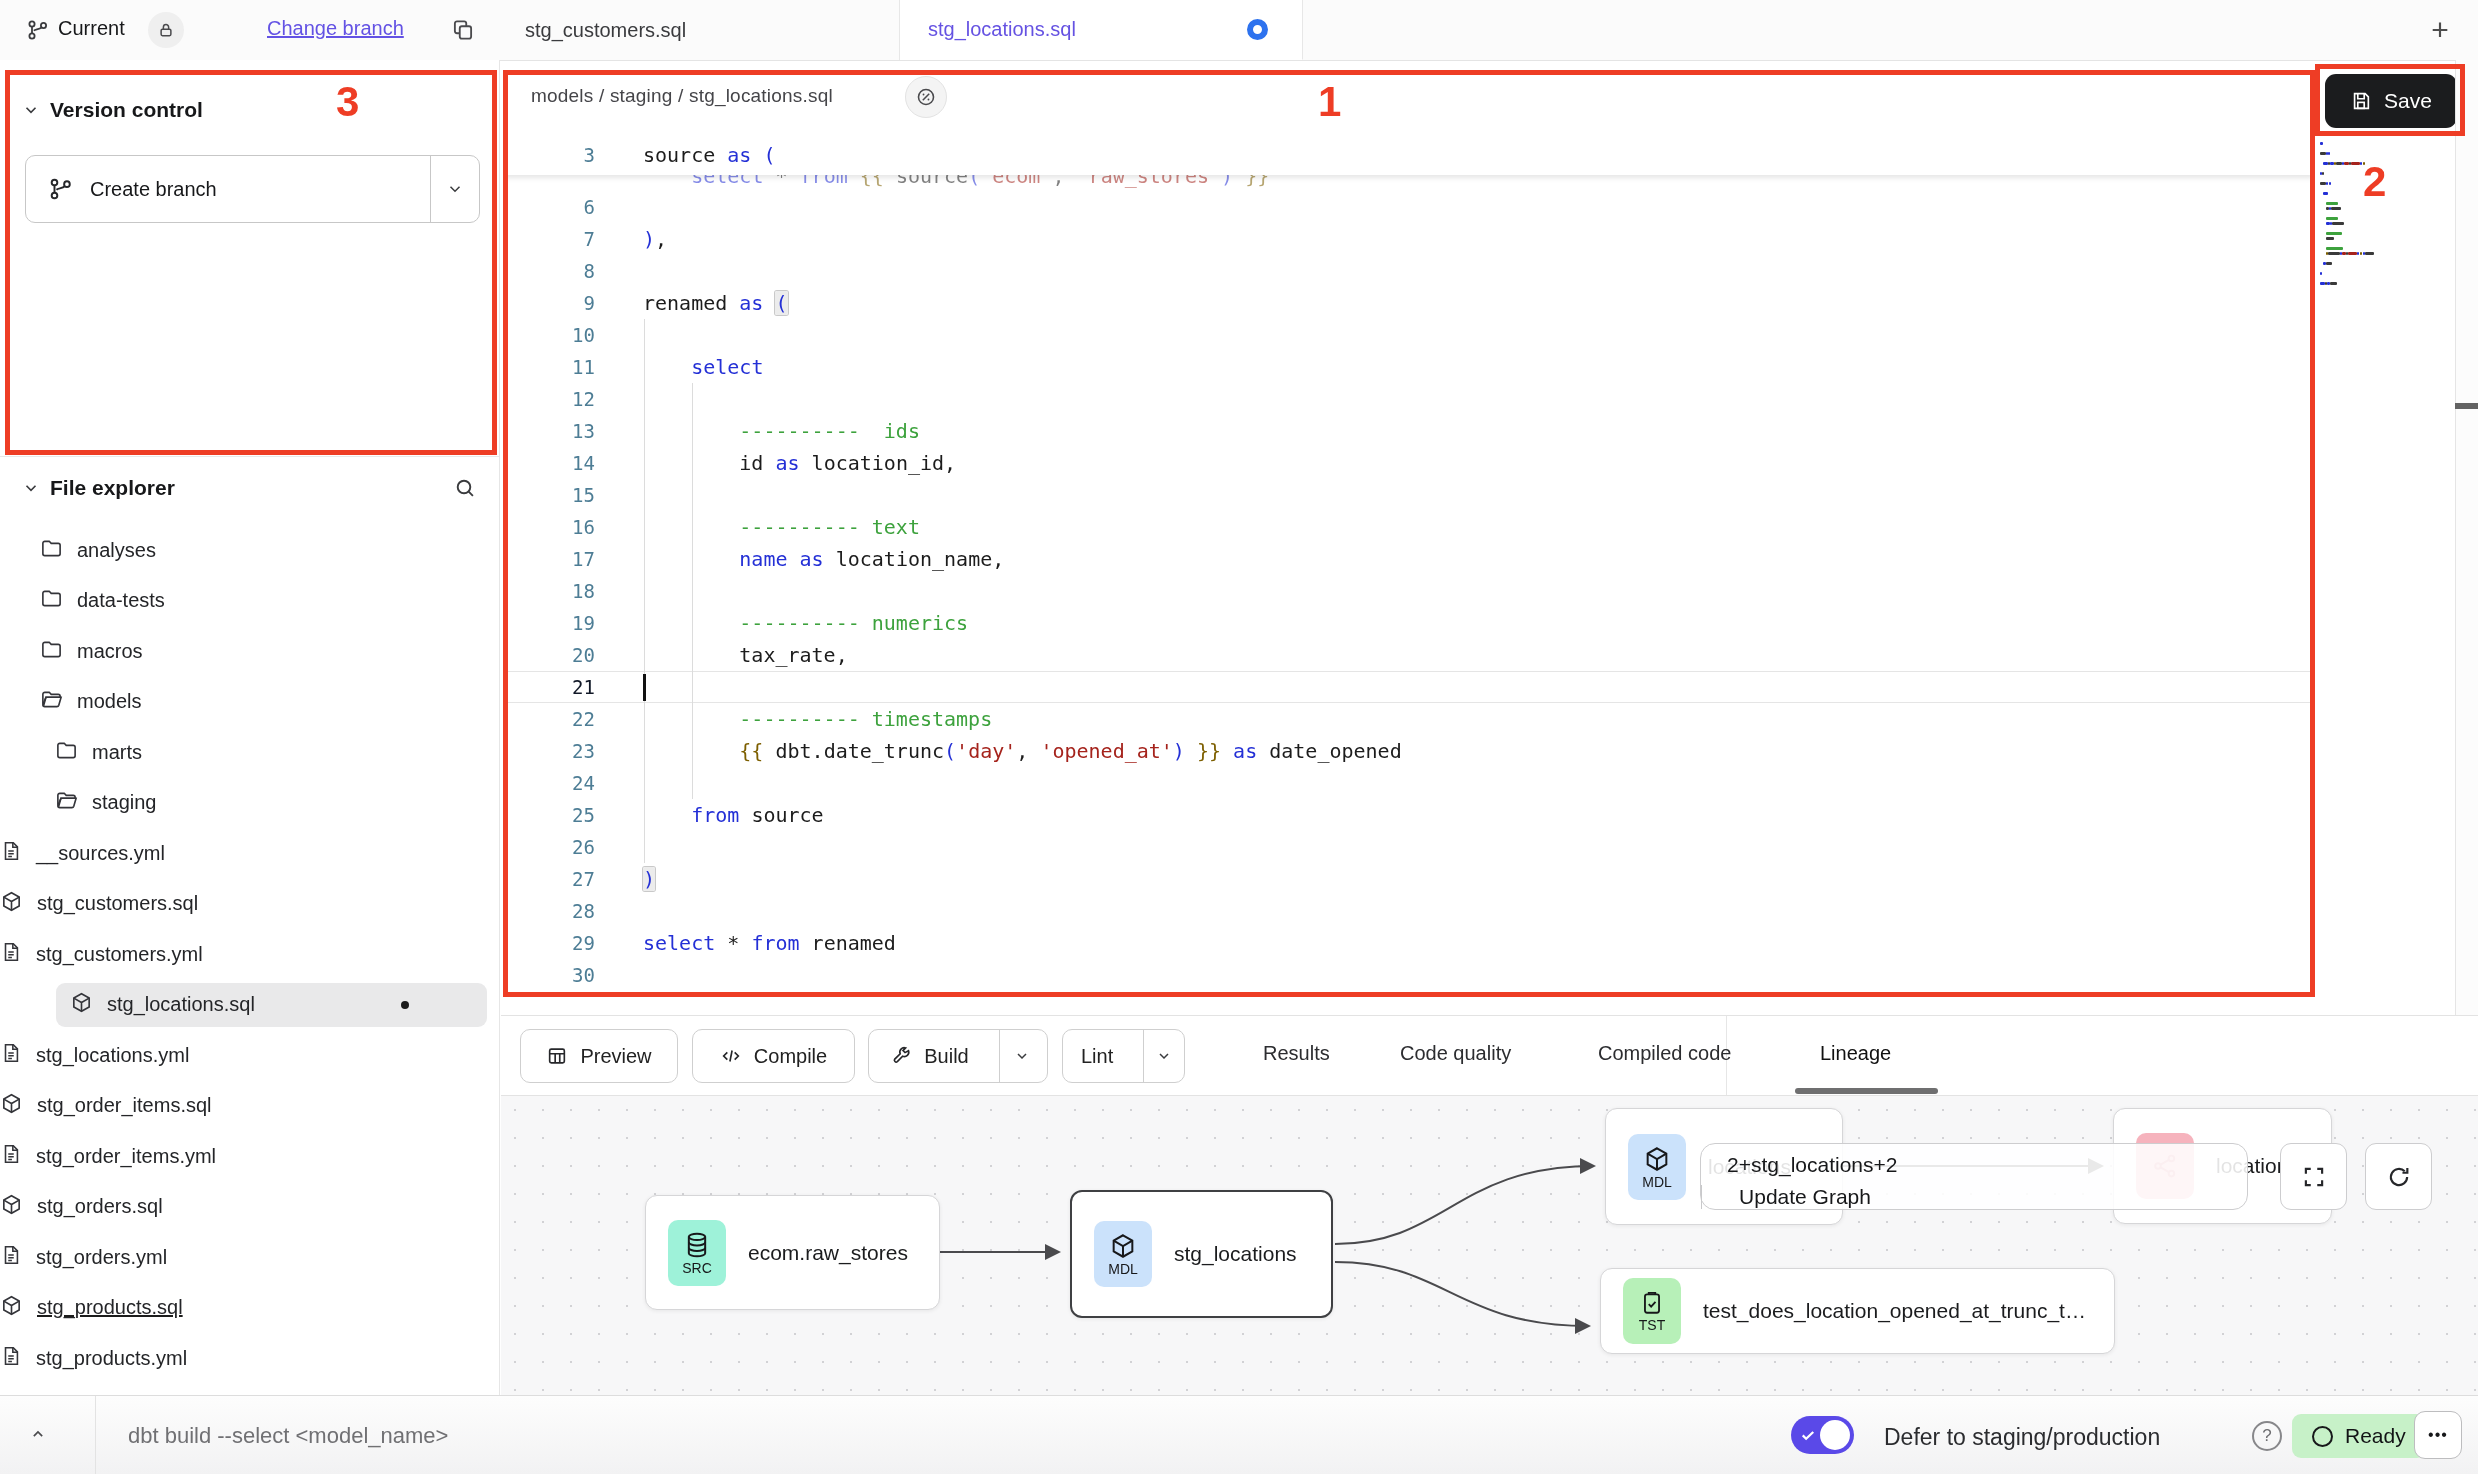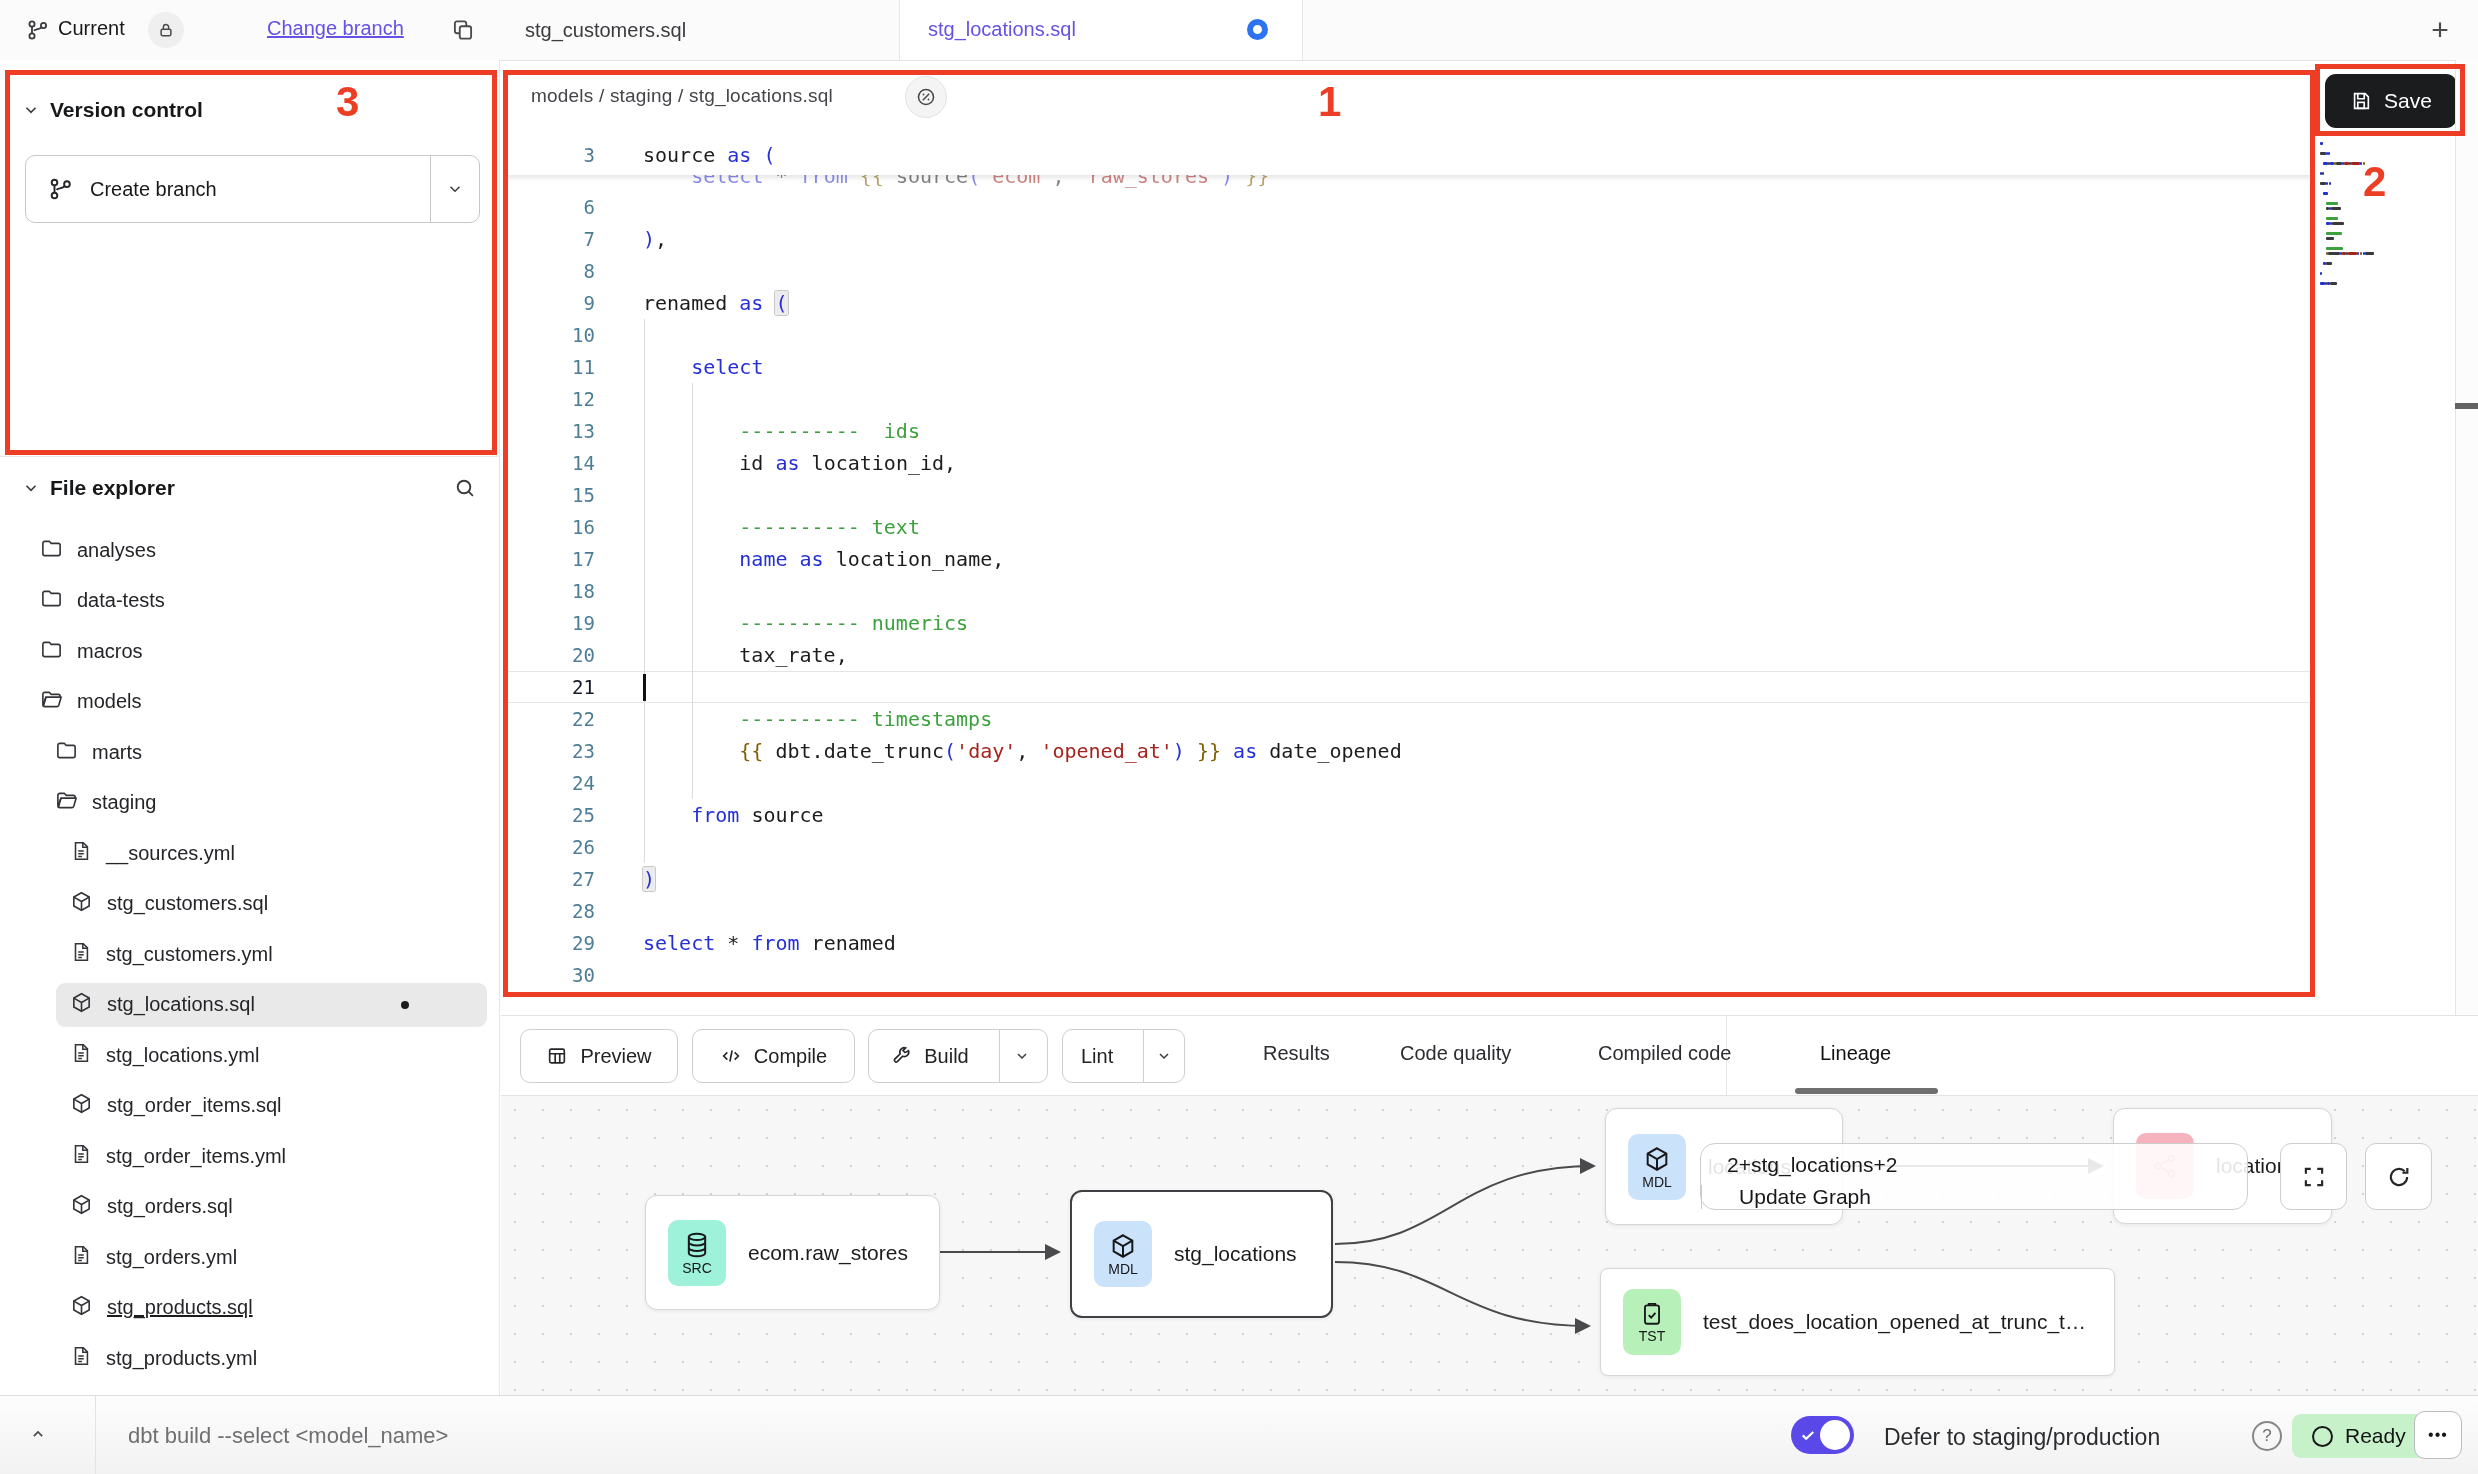--- a/index.html
+++ b/index.html
@@ -31,21 +31,21 @@
   .cb-main{flex:1;display:flex;align-items:center;padding-left:22px;gap:16px;font-size:20px;color:#17181a;}
   .cb-split{width:48px;border-left:1px solid #c7c7c7;display:flex;align-items:center;justify-content:center;}
   .vc-divider{position:absolute;left:0;top:396px;width:100%;height:1px;background:#e8e8e8;}
   .fe-header{top:408px;}
   .fe-search{position:absolute;right:22px;top:0;height:40px;display:flex;align-items:center;cursor:pointer;}
   .fe-list{position:absolute;left:0;top:468px;width:100%;height:860px;}
   .fe-row{position:absolute;left:0;width:486px;height:44px;display:flex;align-items:center;box-sizing:border-box;cursor:pointer;}
   .fe-row .fe-label{margin-left:14px;font-size:20px;color:#242528;white-space:nowrap;}
   .fe-row.d0{padding-left:40px;}
   .fe-row.d1{padding-left:55px;}
-  .fe-row.d2{padding-left:70px;}
+  .fe-row.d2{}
   .fe-row.sel{left:56px;width:431px;padding-left:14px;background:#e9e9ea;border-radius:9px;}
   .fe-dot{width:8px;height:8px;border-radius:50%;background:#1c1c1c;margin-left:auto;margin-right:78px;}
 
   
   .breadcrumb-row{position:absolute;left:505px;top:61px;width:1808px;height:74px;background:#fff;}
   .breadcrumb{position:absolute;left:26px;top:24px;font-size:19px;color:#454549;letter-spacing:.2px;}
   .bc-icon{position:absolute;left:400px;top:15px;width:40px;height:40px;border-radius:50%;background:#f4f4f4;border:1px solid #e3e3e3;display:flex;align-items:center;justify-content:center;cursor:pointer;}
   .save-btn{position:absolute;left:2325px;top:74px;width:132px;height:54px;background:#1b1c1e;border:none;border-radius:11px;color:#fff;font-size:21px;display:flex;align-items:center;justify-content:center;gap:12px;cursor:pointer;font-family:"Liberation Sans",sans-serif;}
   .editor{position:absolute;left:505px;top:135px;width:1808px;height:860px;background:#fff;overflow:hidden;
     font-family:"DejaVu Sans Mono", monospace;font-size:20px;}
@@ -693,21 +693,21 @@
           <span class="nicon" style="background:#f6b3bd">
             <svg width="28" height="28" viewBox="0 0 24 24" fill="none" stroke="#c9515e" stroke-width="1.7" opacity="0.55">
               <circle cx="6" cy="12" r="2.4"></circle>
               <circle cx="17.5" cy="5.5" r="2.4"></circle>
               <circle cx="17.5" cy="18.5" r="2.4"></circle>
               <path d="m8.2 10.8 7.1-4M8.2 13.2l7.1 4"></path>
             </svg>
           </span>
           <span class="nlabel">locations</span>
         </div>
-        <div class="lnode" style="left: 1099px; top: 172px; width: 515px; height: 108px; border-radius: 8px;">
+        <div class="lnode" style="left: 1099px; top: 172px; width: 515px; height: 86px;">
           <span class="nicon" style="background:#b7f0b8">
             <svg width="26" height="26" viewBox="0 0 24 24" fill="none" stroke="#17181a" stroke-width="1.7">
               <rect x="5.5" y="4" width="13" height="17" rx="2"></rect>
               <path d="M9 4.2V2.6h6v1.6"></path>
               <path d="m9 13 2.2 2.3 4-4.3"></path>
             </svg>
             <span class="nbadge">TST</span>
           </span>
           <span class="nlabel">test_does_location_opened_at_trunc_t…</span>
         </div>

